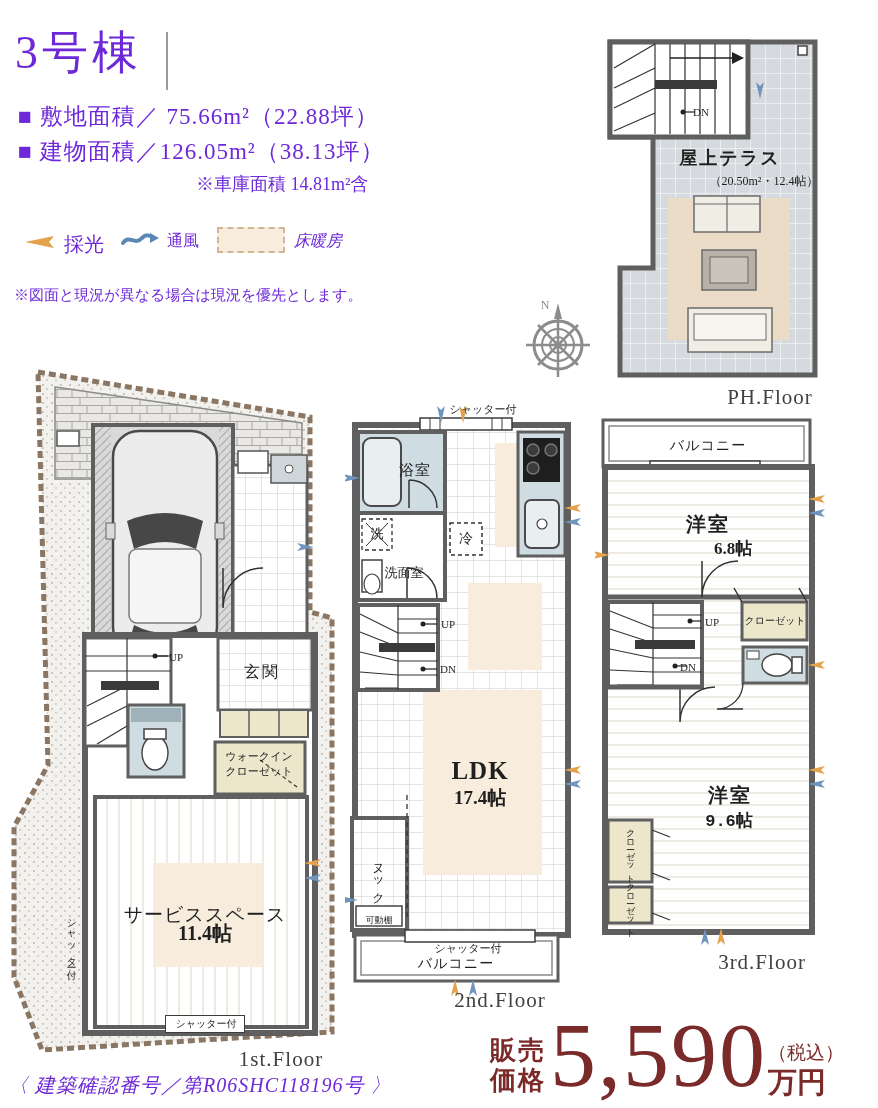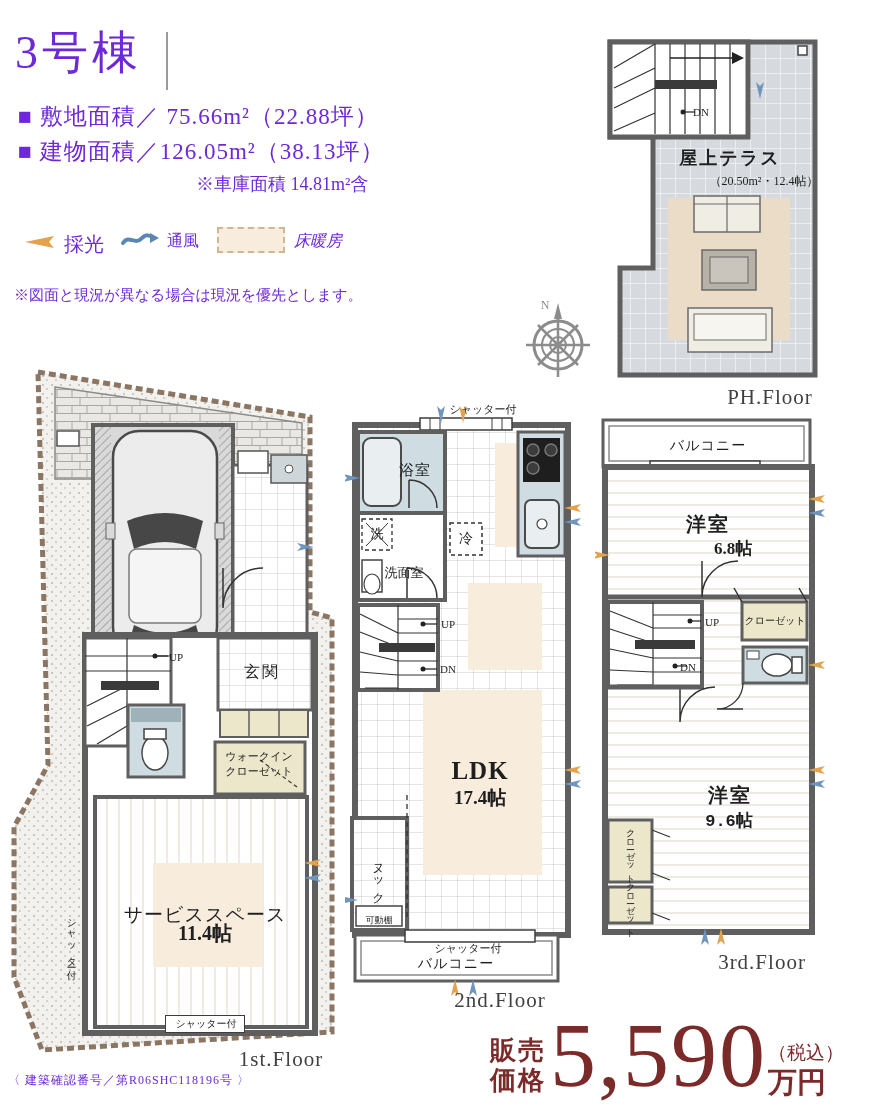--- a/index.html
+++ b/index.html
@@ -342,15 +342,15 @@
   <div class="L V" style="left:630px;top:851px;font-size:9px;">クローゼット</div>
   <div class="L V" style="left:630px;top:905px;font-size:9px;">クローゼット</div>
   <div class="L floor-name" style="left:762px;top:962px;">3rd.Floor</div>
 
   <div class="LA red bold" style="left:490px;top:1033px;font-size:26px;letter-spacing:2px;">販売</div>
   <div class="LA red bold" style="left:490px;top:1063px;font-size:26px;letter-spacing:2px;">価格</div>
   <div class="LA red" style="left:550px;top:1002px;font-size:92px;letter-spacing:2px;">5,590</div>
   <div class="LA red" style="left:768px;top:1040px;font-size:19px;">（税込）</div>
   <div class="LA red bold" style="left:768px;top:1063px;font-size:29px;">万円</div>
 
-  <div class="LA" style="left:8px;top:1072px;font-size:12px;letter-spacing:1px;">〈 建築確認番号／第R06SHC118196号 〉</div>
+  <div class="LA" style="left:8px;top:1072px;font-size:20px;letter-spacing:1px;font-style:italic;">〈 建築確認番号／第R06SHC118196号 〉</div>
 
 </div>
 
 </body></html>

